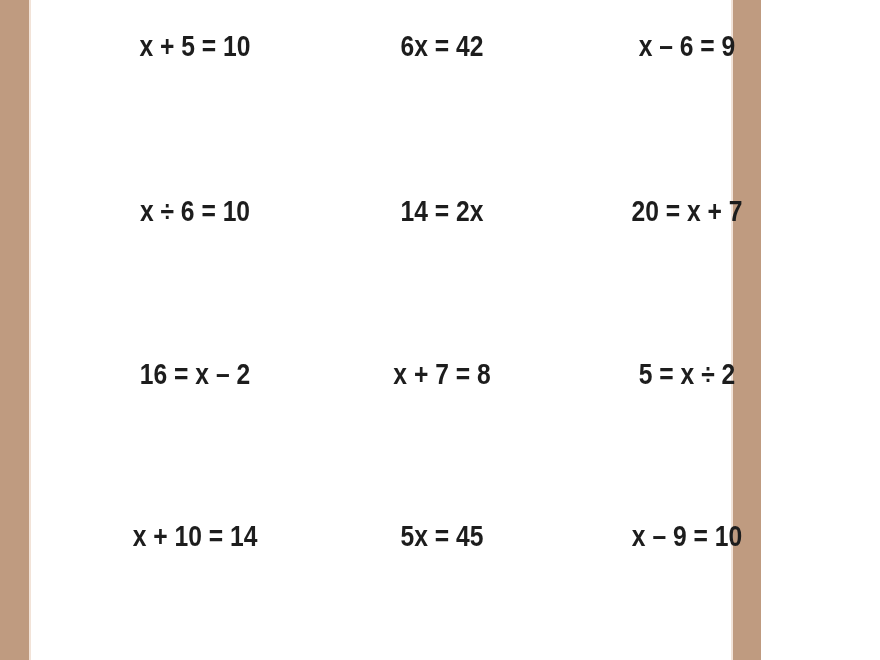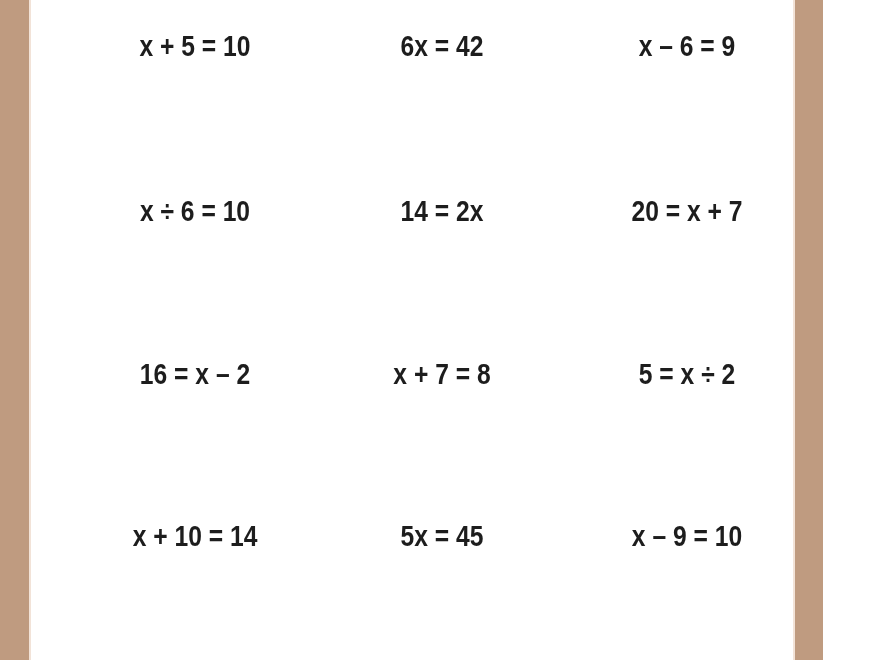--- a/index.html
+++ b/index.html
@@ -2,21 +2,21 @@
 <html><head>
   <meta charset="utf-8">
   <style>
     html, body {
       margin: 0;
       padding: 0;
       background: #ffffff;
     }
     .stage {
       position: relative;
-      width: 823px;
+      width: 761px;
       height: 660px;
       background: #ffffff;
       overflow: hidden;
       font-family: "Liberation Sans", sans-serif;
     }
     .frame-bar {
       position: absolute;
       top: 0;
       height: 100%;
       background: #bf9b80;

